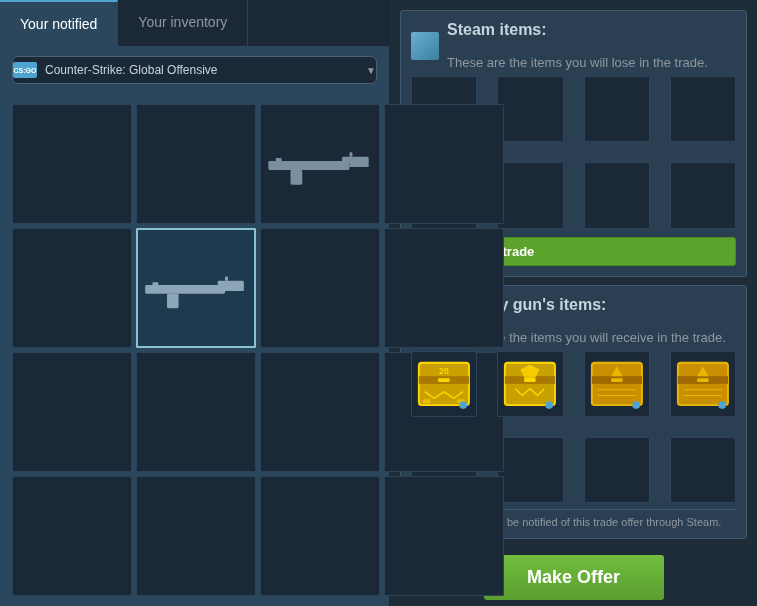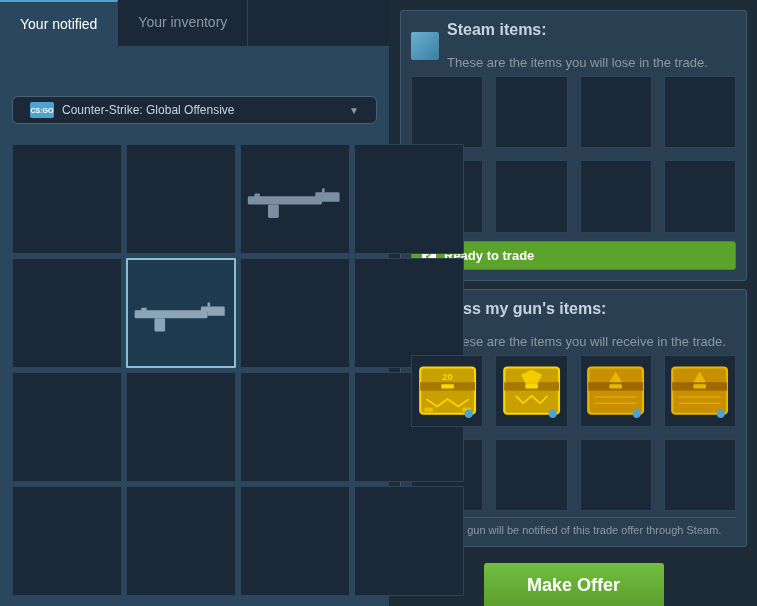--- a/index.html
+++ b/index.html
@@ -50,25 +50,24 @@
     .game-select-row {
       padding: 10px 12px;
       background: #2a475e;
     }
 
     .game-select {
       display: flex;
       align-items: center;
       background: #1b2838;
       border: 1px solid #4b6170;
-      padding: 5px 17px;
+      padding: 5px 0;
       border-radius: 6px;
       width: 100%;
       cursor: pointer;
-      margin-top: 40px;
     }
 
     .game-icon {
       width: 24px;
       height: 16px;
       background: #4fa3d1;
       margin-right: 8px;
       border-radius: 2px;
       display: flex;
       align-items: center;
@@ -170,21 +169,21 @@
 
     .section-subtitle {
       font-size: 13px;
       color: #8f98a0;
       margin-top: 16px;
     }
 
     .trade-items-grid {
       display: grid;
       grid-template-columns: repeat(4, 1fr);
-      gap: 12px;
+      gap: 20px;
     }
 
     .trade-cell {
       background: #1b2838;
       border: 1px solid #2d4359;
       aspect-ratio: 1;
       display: flex;
       align-items: center;
       justify-content: center;
       border-radius: 1px;

